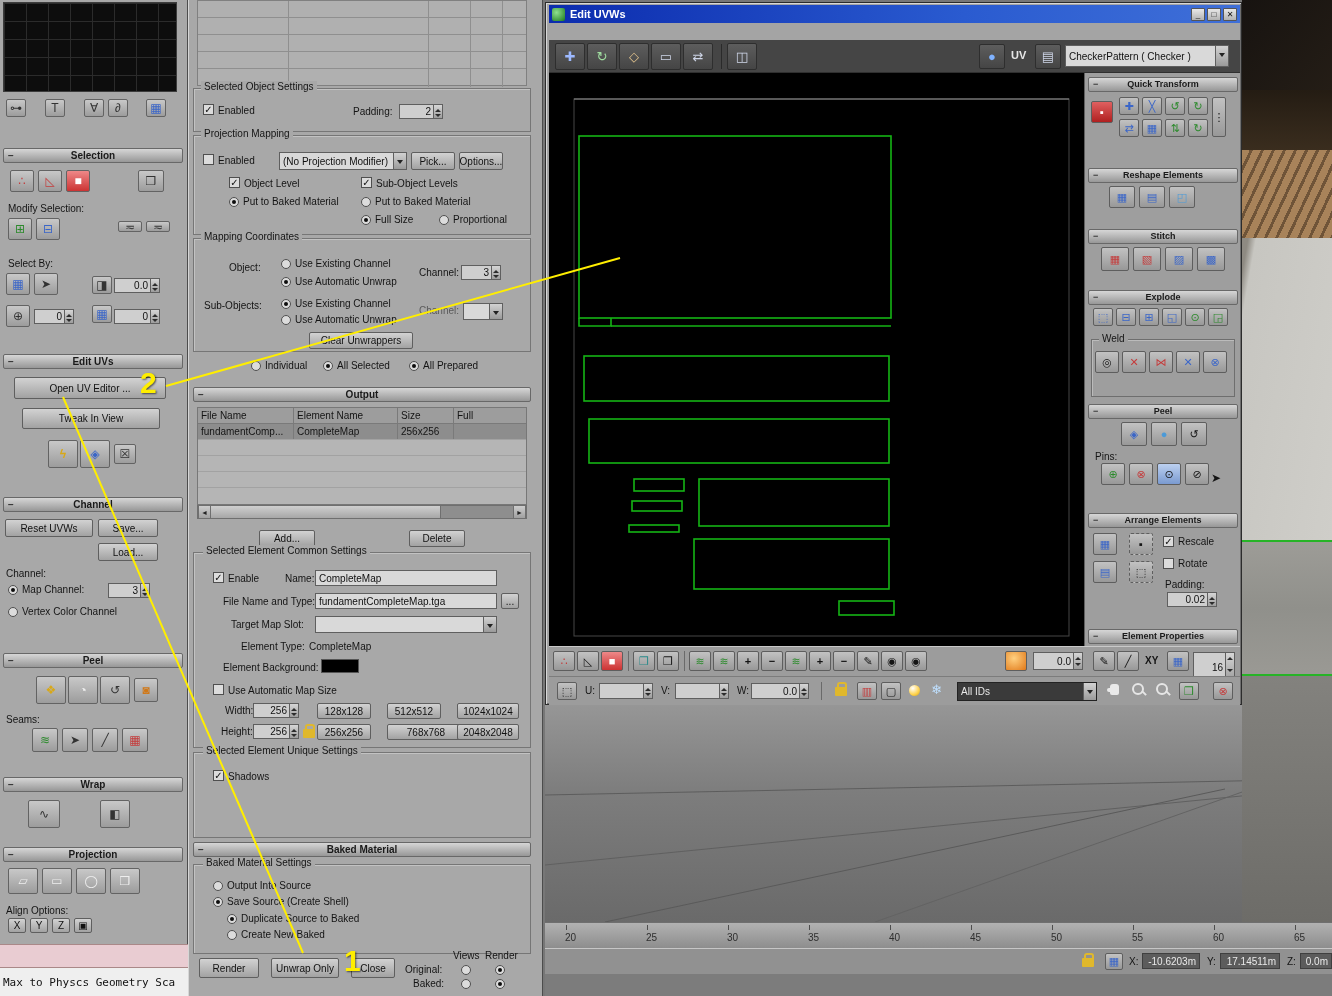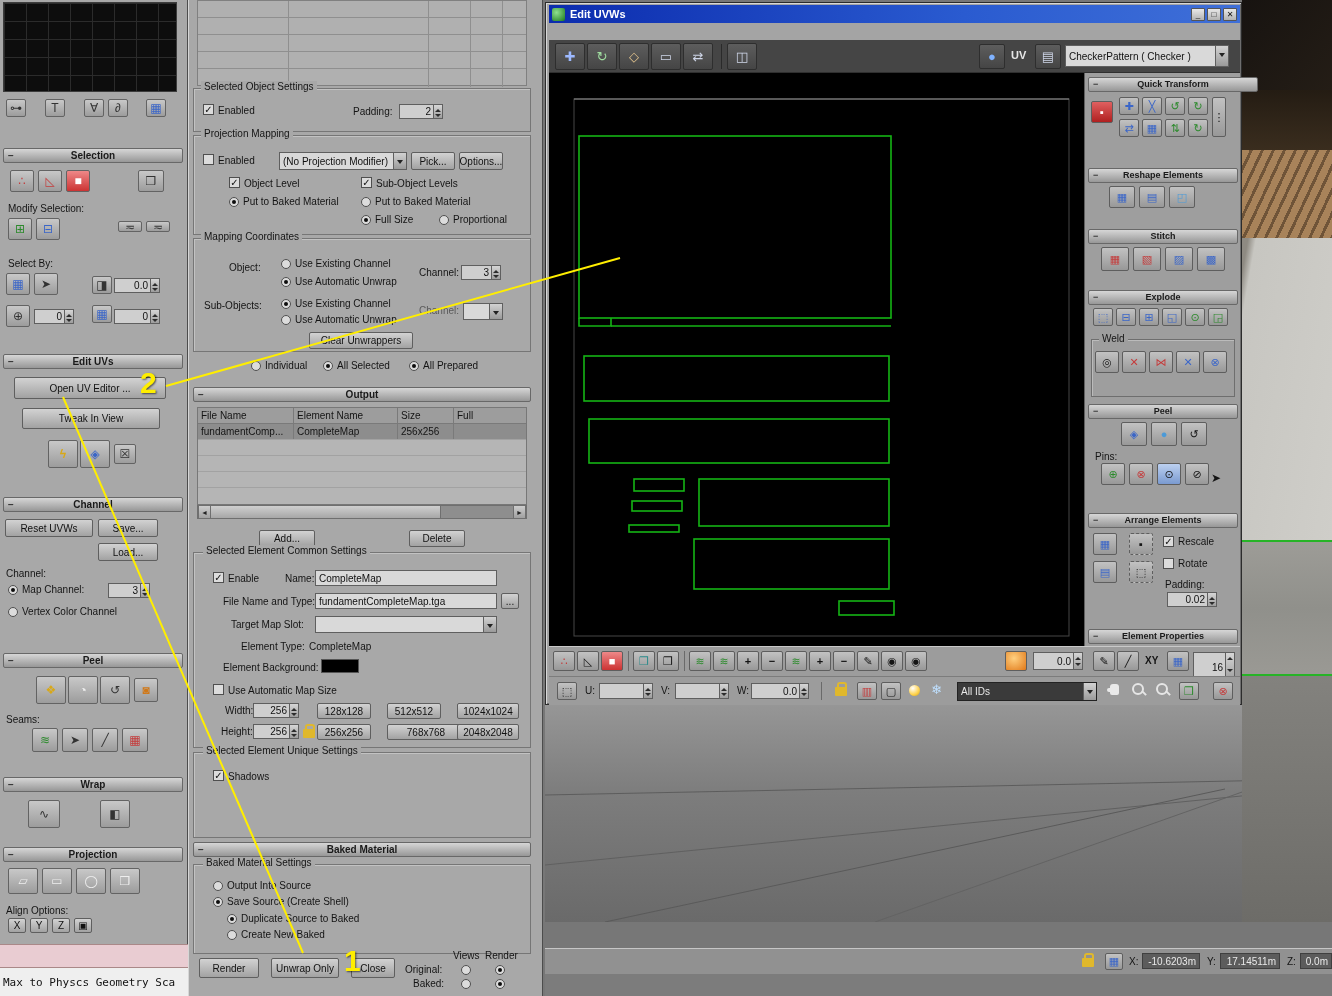--- a/index.html
+++ b/index.html
@@ -67,20 +67,32 @@
 
 <div class="abs" style="left:1242px;top:0;width:90px;height:922px;z-index:1">
   <div class="abs" style="left:0;top:0;width:90px;height:90px;background:linear-gradient(135deg,#171310,#241d16)"></div>
   <div class="abs" style="left:0;top:90px;width:90px;height:60px;background:linear-gradient(#241c13,#3a2d1e)"></div>
   <div class="abs" style="left:0;top:150px;width:90px;height:88px;background:repeating-linear-gradient(115deg,#a8835a 0 7px,#6f5438 7px 10px)"></div>
   <div class="abs" style="left:0;top:238px;width:90px;height:302px;background:linear-gradient(100deg,#8e8a82 0 6px,#c7c6c1 14px,#cfcec9)"></div>
   <div class="abs" style="left:0;top:540px;width:90px;height:136px;background:linear-gradient(#9d9c97,#90908b 50%,#9a9994);border-top:2px solid #27b427;border-bottom:2px solid #27b427"></div>
   <div class="abs" style="left:0;top:676px;width:90px;height:246px;background:linear-gradient(#83827e,#6d6c68)"></div>
 </div>
 
+<div class="abs" style="left:545px;top:922px;width:787px;height:26px;background:linear-gradient(#b2b2b2,#8d8d8d);border-top:1px solid #6f6f6f;z-index:2">
+  <span class="tick" style="left:20px;top:9px">20</span>
+  <span class="tick" style="left:101px;top:9px">25</span>
+  <span class="tick" style="left:182px;top:9px">30</span>
+  <span class="tick" style="left:263px;top:9px">35</span>
+  <span class="tick" style="left:344px;top:9px">40</span>
+  <span class="tick" style="left:425px;top:9px">45</span>
+  <span class="tick" style="left:506px;top:9px">50</span>
+  <span class="tick" style="left:587px;top:9px">55</span>
+  <span class="tick" style="left:668px;top:9px">60</span>
+  <span class="tick" style="left:749px;top:9px">65</span>
+</div>
 <div class="abs" style="left:545px;top:948px;width:787px;height:26px;background:#919191;border-top:1px solid #c6c6c6;z-index:2">
   <span class="lock" style="left:537px;top:9px"></span>
   <span class="pico" style="left:560px;top:4px;width:18px;height:17px;color:#3b66c8">▦</span>
   <span class="lbl" style="left:584px;top:7px">X:</span>
   <span class="sfield" style="left:597px;top:4px;width:58px">-10.6203m</span>
   <span class="lbl" style="left:662px;top:7px">Y:</span>
   <span class="sfield" style="left:675px;top:4px;width:60px">17.14511m</span>
   <span class="lbl" style="left:742px;top:7px">Z:</span>
   <span class="sfield" style="left:755px;top:4px;width:32px">0.0m</span>
 </div>
@@ -414,21 +426,21 @@
         <rect x="83" y="428" width="50" height="10"></rect>
         <rect x="80" y="452" width="50" height="7"></rect>
         <rect x="150" y="406" width="190" height="47"></rect>
         <rect x="145" y="466" width="195" height="50"></rect>
         <rect x="290" y="528" width="55" height="14"></rect>
       </g>
     </svg>
   </div>
 
   <div class="abs" style="left:538px;top:70px;width:156px;height:573px;background:#9e9e9e;border-left:1px solid #5f5f5f">
-    <div class="rhead" style="left:3px;top:4px;width:170px;font-size:9px">Quick Transform</div>
+    <div class="rhead" style="left:3px;top:4px;width:150px;font-size:9px">Quick Transform</div>
     <div class="pico" style="left:6px;top:28px;width:22px;height:22px;background:linear-gradient(#e06060,#b02020);color:#fff">▪</div>
     <div class="pico" style="left:34px;top:24px;width:20px;height:18px;color:#3b66c8">✚</div>
     <div class="pico" style="left:57px;top:24px;width:20px;height:18px;color:#3b66c8">╳</div>
     <div class="pico" style="left:80px;top:24px;width:20px;height:18px;color:#2c8a2c">↺</div>
     <div class="pico" style="left:103px;top:24px;width:20px;height:18px;color:#2c8a2c">↻</div>
     <div class="pico" style="left:34px;top:46px;width:20px;height:18px;color:#3b66c8">⇄</div>
     <div class="pico" style="left:57px;top:46px;width:20px;height:18px;color:#3b66c8">▦</div>
     <div class="pico" style="left:80px;top:46px;width:20px;height:18px;color:#2c8a2c">⇅</div>
     <div class="pico" style="left:103px;top:46px;width:20px;height:18px;color:#2c8a2c">↻</div>
     <div class="pico" style="left:127px;top:24px;width:14px;height:40px">⋮</div>

